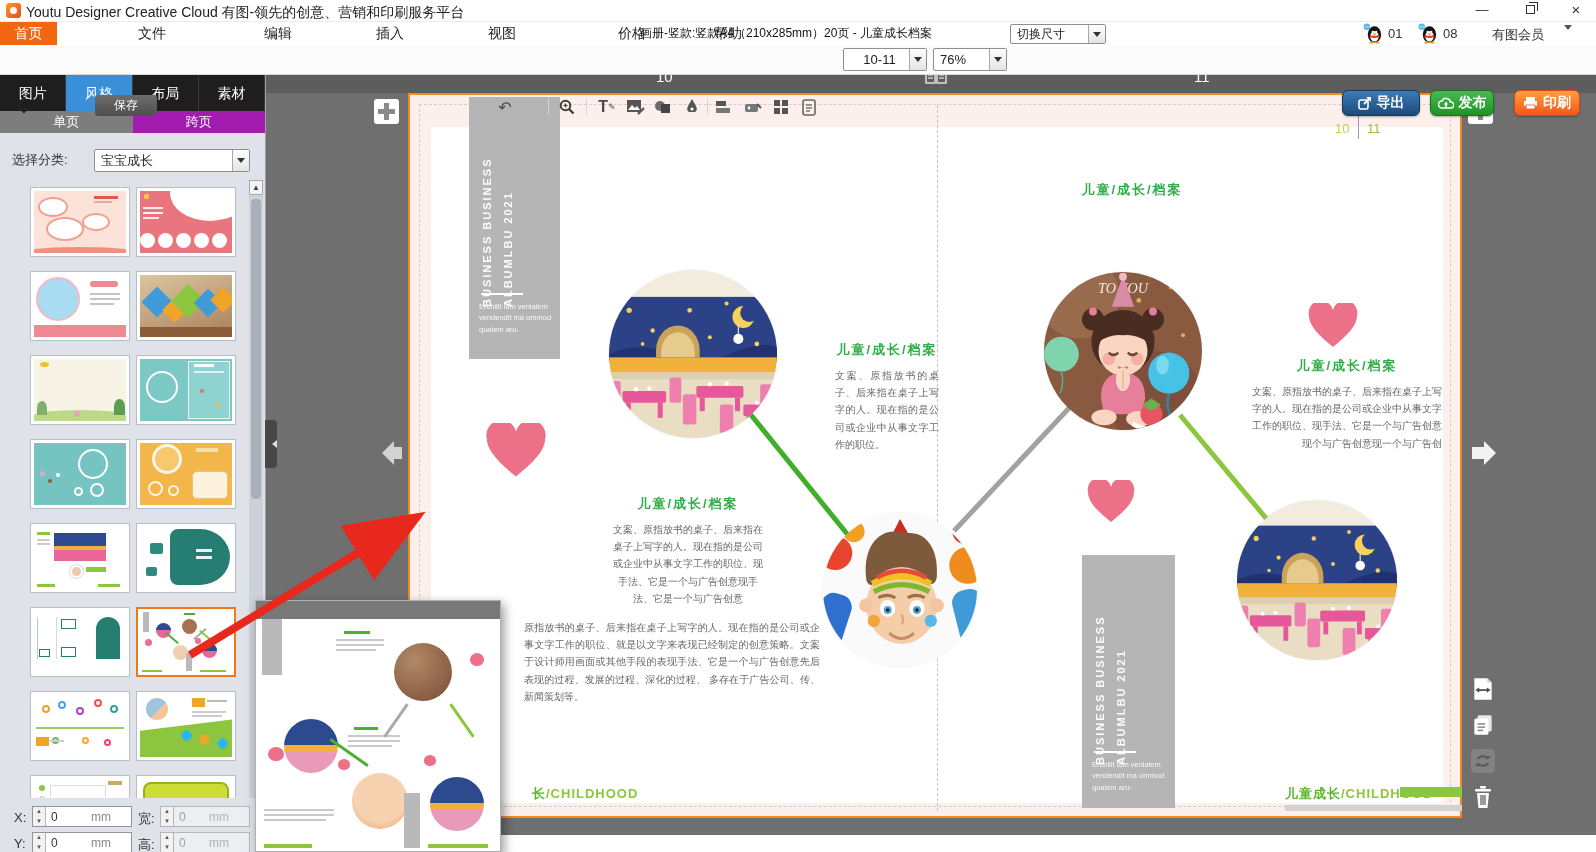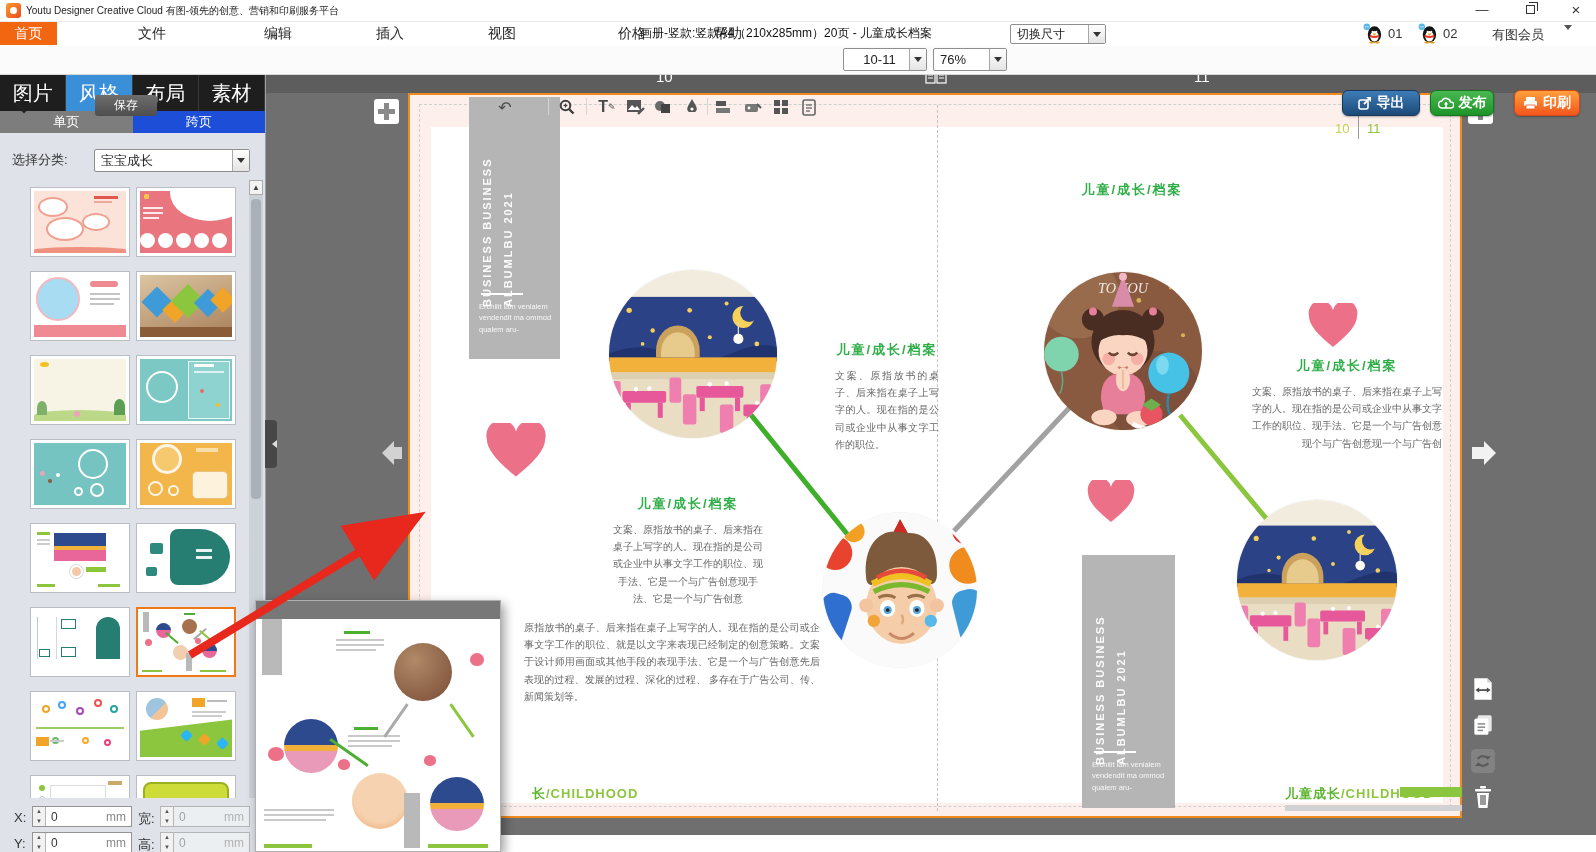--- a/index.html
+++ b/index.html
@@ -3,21 +3,21 @@
 <meta charset="utf-8">
 <style>
 *{margin:0;padding:0;box-sizing:border-box}
 html,body{width:1596px;height:852px;overflow:hidden}
 body{font-family:"Liberation Sans","DejaVu Sans",sans-serif;background:#fff}
 #app{position:relative;width:1596px;height:852px;overflow:hidden}
 .abs{position:absolute}
 i.shp{position:absolute;display:block;font-style:normal}
 
 .titlebar{left:0;top:0;width:1596px;height:22px;background:#fff;border-bottom:1px solid #ececec;z-index:80}
-.titlebar .apptitle{position:absolute;left:26px;top:4px;font-size:10px;color:#222;white-space:nowrap}
+.titlebar .apptitle{position:absolute;left:26px;top:4px;font-size:14px;color:#222;white-space:nowrap}
 .logo{position:absolute;left:6px;top:3px;width:15px;height:15px;background:linear-gradient(135deg,#ff9a2e,#e84c1e);border-radius:3px}
 .logo::after{content:"";position:absolute;left:4px;top:4px;width:7px;height:7px;background:#fff;border-radius:50%}
 .winbtn{position:absolute;top:0;width:28px;height:20px;text-align:center;font-size:13px;color:#333;line-height:20px;cursor:pointer}
 .menubar{left:0;top:22px;width:1596px;height:24px;background:#fff;z-index:79}
 .mi{position:absolute;top:0;height:23px;line-height:23px;font-size:14px;color:#222;padding:0 6px;cursor:pointer}
 .mi.active{left:0;width:57px;background:#f26611;color:#fff;text-align:center;padding:0}
 .doctitle{position:absolute;left:640px;top:3px;font-size:12px;color:#111;white-space:nowrap}
 .select{position:absolute;display:flex;align-items:center;background:#fff;border:1px solid #8f8f8f;border-radius:2px;font-size:12px;color:#222}
 .select .val{flex:1;padding-left:6px;white-space:nowrap}
 .select .arr{width:17px;height:100%;border-left:1px solid #a8a8a8;background:linear-gradient(#fefefe,#e4e4e4);display:flex;align-items:center;justify-content:center}
@@ -25,41 +25,41 @@
 .toolbar{left:0;top:46px;width:1596px;height:29px;background:#fbfbfb;border-bottom:1px solid #d8d8d8;z-index:78}
 .backchev{position:absolute;left:18px;top:53px;width:12px;height:12px;border-left:3px solid #222;border-bottom:3px solid #222;transform:rotate(45deg)}
 .savebtn{position:absolute;left:95px;top:49px;width:62px;height:21px;background:linear-gradient(#6d6d6d,#4e4e4e);border-radius:3px;color:#fff;font-size:12px;text-align:center;line-height:21px;cursor:pointer}
 .ticon{position:absolute;top:50px;width:22px;height:22px;display:flex;align-items:center;justify-content:center;color:#4a4a4a;font-size:16px;cursor:pointer}
 .ticon.dis{color:#b5b5b5}
 .tsep{position:absolute;top:52px;width:1px;height:17px;background:#d5d5d5}
 .btn3d{position:absolute;top:44px;height:26px;border-radius:6px;color:#fff;font-size:14px;font-weight:bold;display:flex;align-items:center;justify-content:center;gap:5px;cursor:pointer;box-shadow:0 1px 2px rgba(0,0,0,.3)}
 
 .sidebar{left:0;top:75px;width:266px;height:777px;background:#dfe2e8;border-right:1px solid #9aa0a8;z-index:10}
 .tabs{position:absolute;left:0;top:0;width:100%;height:36px;background:#1e1e1e;display:flex}
-.tab{flex:1;color:#fff;font-size:20px;line-height:36px;text-align:center;border-right:1px solid #3a3a3a;cursor:pointer}
+.tab{flex:1;color:#fff;font-size:14px;line-height:36px;text-align:center;border-right:1px solid #3a3a3a;cursor:pointer}
 .tab.active{background:#3a8fd9}
 .subtabs{position:absolute;left:0;top:36px;width:100%;height:22px;display:flex}
 .subtab{flex:1;text-align:center;font-size:13px;line-height:22px;color:#fff;cursor:pointer}
 .subtab.active{background:#7d7d7d}
-.subtab.idle{background:#1d4ed8}
+.subtab.idle{background:#a21caf}
 .catlabel{position:absolute;left:12px;top:76px;font-size:13px;color:#333}
 .thumb{position:absolute;width:100px;height:70px;background:#fff;border:1px solid #b9bdc4;padding:3px;cursor:pointer}
 .thumb.selected{border:2px solid #f07818;padding:2px}
 .thumb-inner{position:relative;width:100%;height:100%;overflow:hidden}
 .sb-track{position:absolute;left:249px;top:105px;width:14px;height:672px;background:#cdd1d8}
 .sb-up{position:absolute;left:249px;top:105px;width:14px;height:15px;background:#f4f4f4;border:1px solid #aaa;text-align:center;font-size:8px;color:#444;line-height:14px}
 .sb-thumb{position:absolute;left:251px;top:124px;width:10px;height:300px;background:#aab0ba;border-radius:4px}
 .pospanel{position:absolute;left:0;top:723px;width:266px;height:54px;background:#dfe2e8}
 .poslabel{position:absolute;font-size:13px;color:#333}
 .numfield{position:absolute;height:21px;background:#fff;border:1px solid #949494;display:flex;align-items:center;font-size:12px;color:#333}
 .numfield.dis{background:#eceff2;color:#a2a2a2;border-color:#b5b5b5}
 .spin{width:13px;height:100%;border-right:1px solid #b5b5b5;display:flex;flex-direction:column}
 .spin b{flex:1;font-size:6px;color:#555;text-align:center;line-height:9px;background:#f2f2f2;font-weight:normal}
 .numfield .v{flex:1;padding-left:5px}
-.numfield .u{padding-right:5px;color:#888}
+.numfield .u{padding-right:20px;color:#888}
 .numfield.dis .u{color:#b2b2b2}
 
 .canvas{left:266px;top:58px;width:1330px;height:777px;background:#6f6f6f;overflow:hidden}
 .cheader{position:absolute;left:0;top:3px;width:1330px;height:32px;background:#5d5d5d;color:#fff;font-size:15px}
 .spread{position:absolute;left:142px;top:35px;width:1054px;height:725px;background:#fcefec;border:2px solid #f28a1e}
 .trimline{position:absolute;left:9px;top:9px;right:9px;bottom:9px;border:1px dashed #cfcfcf}
 .page{position:absolute;left:21px;top:32px;width:1012px;height:676px;background:#fff}
 .gutter{position:absolute;left:527px;top:10px;height:706px;border-left:1px dashed #c4c4c4}
 .pcircle{position:absolute;border-radius:50%;overflow:hidden;box-shadow:0 0 0 1px rgba(0,0,0,.04)}
 .pcircle svg{display:block;width:100%;height:100%}
@@ -302,21 +302,21 @@
           <span class="tri"></span>
         </span>
   </div>
   <svg style="position:absolute;left:1363px;top:1px;width:21px;height:21px">
         <use href="#sym-penguin"></use>
       </svg>
   <span style="position:absolute;left:1388px;top:4px;font-size:13px;color:#333">01</span>
   <svg style="position:absolute;left:1418px;top:1px;width:21px;height:21px">
         <use href="#sym-penguin"></use>
       </svg>
-  <span style="position:absolute;left:1443px;top:4px;font-size:13px;color:#333">02</span>
+  <span style="position:absolute;left:1443px;top:4px;font-size:13px;color:#333">08</span>
   <span style="position:absolute;left:1492px;top:4px;font-size:13px;color:#333">有图会员</span>
   <span style="position:absolute;left:1564px;top:8px"><span class="tri" style="border-top-color:#555"></span></span>
 </div>
 
 <div class="abs toolbar">
   <span class="backchev"></span>
   <span class="savebtn">保存</span>
   <span class="ticon" style="left:494px">↶</span>
   <span class="ticon dis" style="left:519px">↷</span>
   <span class="tsep" style="left:548px"></span>

